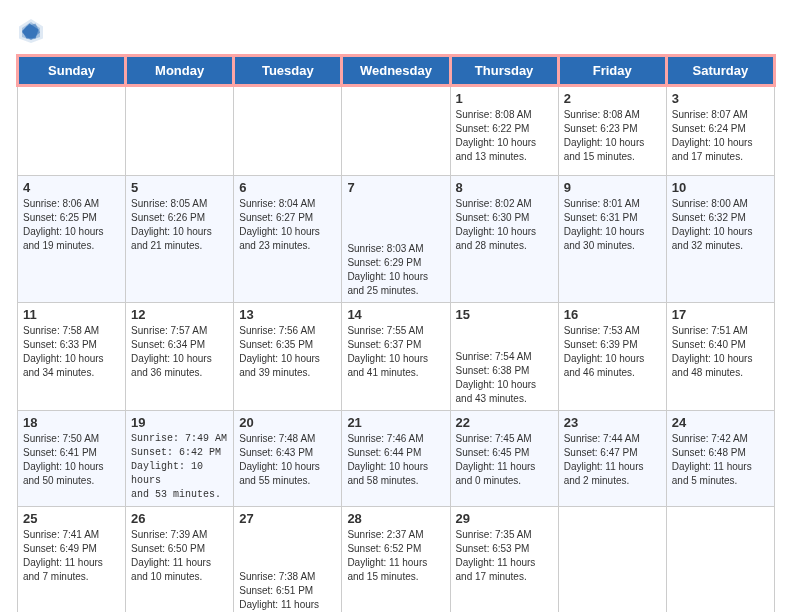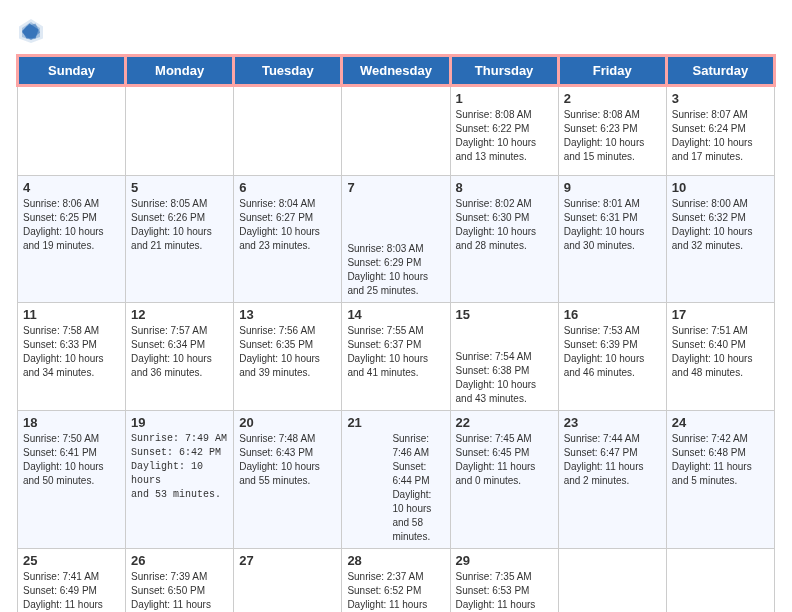--- a/index.html
+++ b/index.html
@@ -276,21 +276,21 @@
         </td>
         <td>
           <span class="day-number">20</span>
           <div class="day-info" style="white-space: pre-line;">Sunrise: 7:48 AM
 Sunset: 6:43 PM
 Daylight: 10 hours
 and 55 minutes.</div>
         </td>
         <td>
           <span class="day-number">21</span>
-          <div class="day-info" style="white-space: pre-line; margin-left: 45px;">Sunrise: 7:46 AM
+          <div class="day-info" style="white-space: pre-line;">Sunrise: 7:46 AM
 Sunset: 6:44 PM
 Daylight: 10 hours
 and 58 minutes.</div>
         </td>
         <td>
           <span class="day-number">22</span>
           <div class="day-info" style="white-space: pre-line;">Sunrise: 7:45 AM
 Sunset: 6:45 PM
 Daylight: 11 hours
 and 0 minutes.</div>

